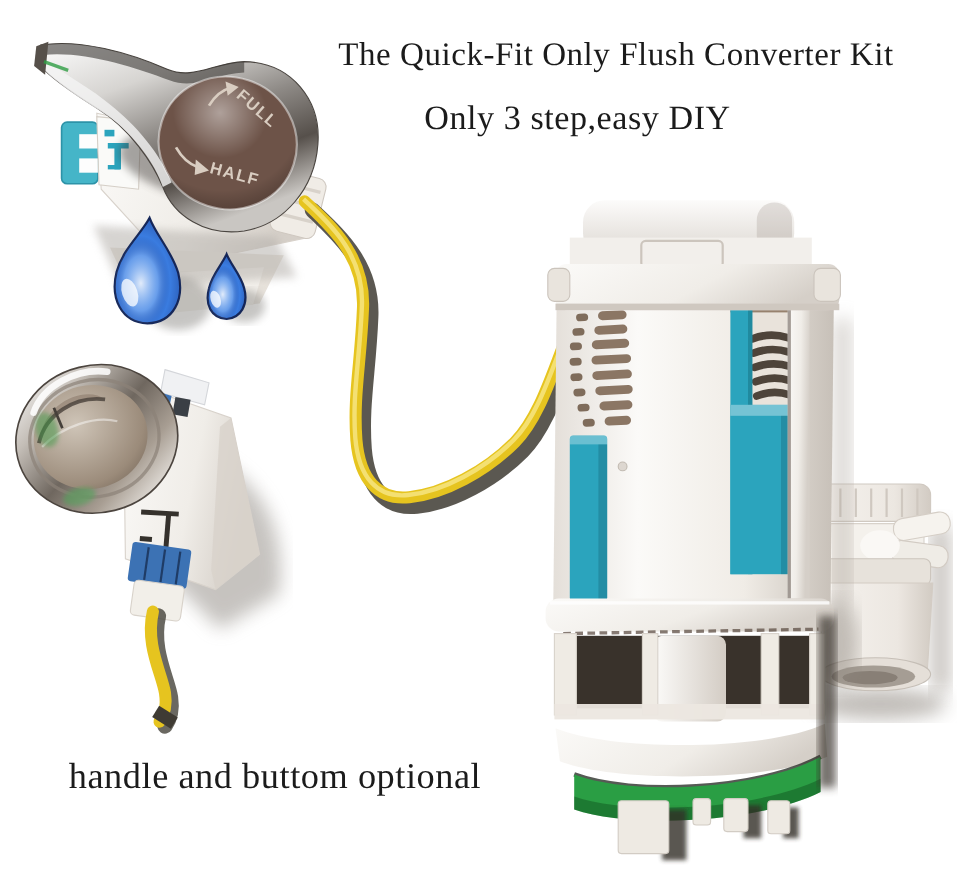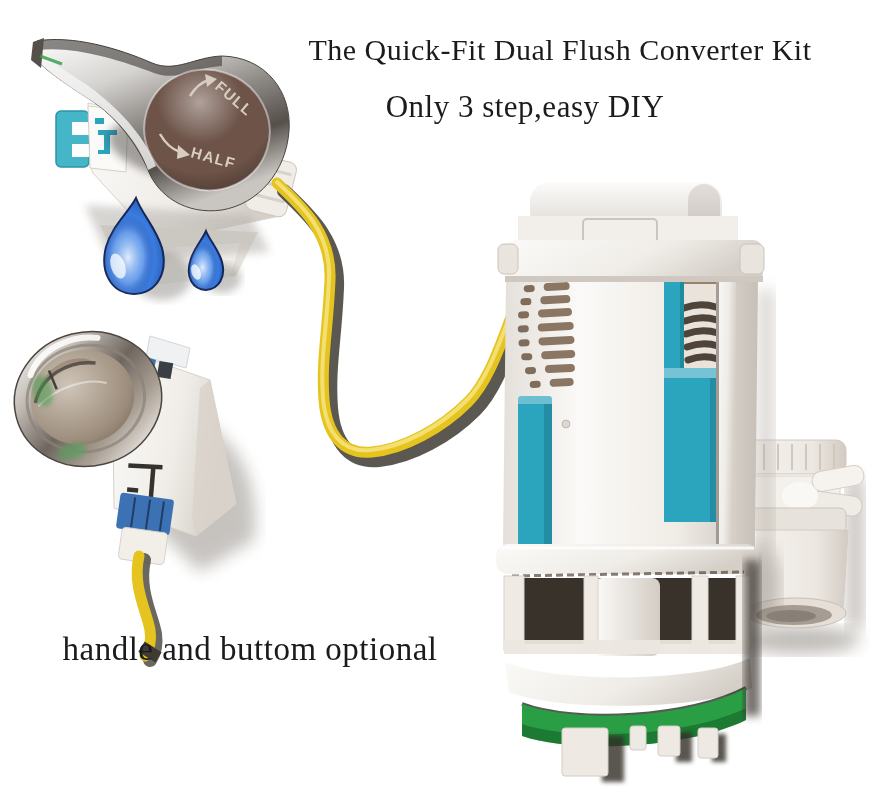--- a/index.html
+++ b/index.html
@@ -1,21 +1,21 @@
 <!DOCTYPE html>
 <html><head>
 <meta charset="utf-8">
 <style>
   html,body{margin:0;padding:0;background:#fff;}
   #stage{position:relative;width:870px;height:800px;background:#fff;overflow:hidden;
          font-family:"Liberation Serif",serif;}
   .txt{position:absolute;color:#1b1b1b;text-align:center;line-height:1.1;letter-spacing:.5px;}
   #title1{left:260px;top:33px;width:600px;font-size:30px;}
   #title2{left:245px;top:90px;width:560px;font-size:31px;}
-  #caption{left:30px;top:631px;width:440px;font-size:33px;}
+  #caption{left:30px;top:688px;width:440px;font-size:33px;}
   svg text{font-family:"Liberation Sans",sans-serif;}
 </style>
 </head>
 <body>
 
 <div id="stage">
 
   <svg width="870" height="800" viewBox="0 0 870 800">
     <defs>
       <linearGradient id="gLever" x1="0" y1="0" x2="0.55" y2="1">
@@ -289,16 +289,16 @@
         <path d="M38,394 C60,380 92,378 110,388" stroke="rgba(255,255,255,0.45)" stroke-width="2" fill="none"></path>
         <ellipse cx="46" cy="380" rx="10" ry="16" fill="#3f9a47" opacity="0.5" filter="url(#f2)"></ellipse>
         <ellipse cx="60" cy="446" rx="15" ry="8" fill="#49a855" opacity="0.5" filter="url(#f2)"></ellipse>
         <path d="M38,362 C52,340 86,332 112,342" stroke="#ffffff" stroke-width="6" fill="none" opacity="0.85" stroke-linecap="round"></path>
         <line x1="57" y1="362" x2="60" y2="382" stroke="#46403a" stroke-width="2.5"></line>
       </g>
     </g>
   </svg>
 
   
-  <div id="title1" class="txt">The Quick-Fit Dual Flush Converter Kit</div>
+  <div id="title1" class="txt">The Quick-Fit Only Flush Converter Kit</div>
   <div id="title2" class="txt">Only 3 step,easy DIY</div>
   <div id="caption" class="txt">handle and buttom optional</div>
 </div>
 
 </body></html>

